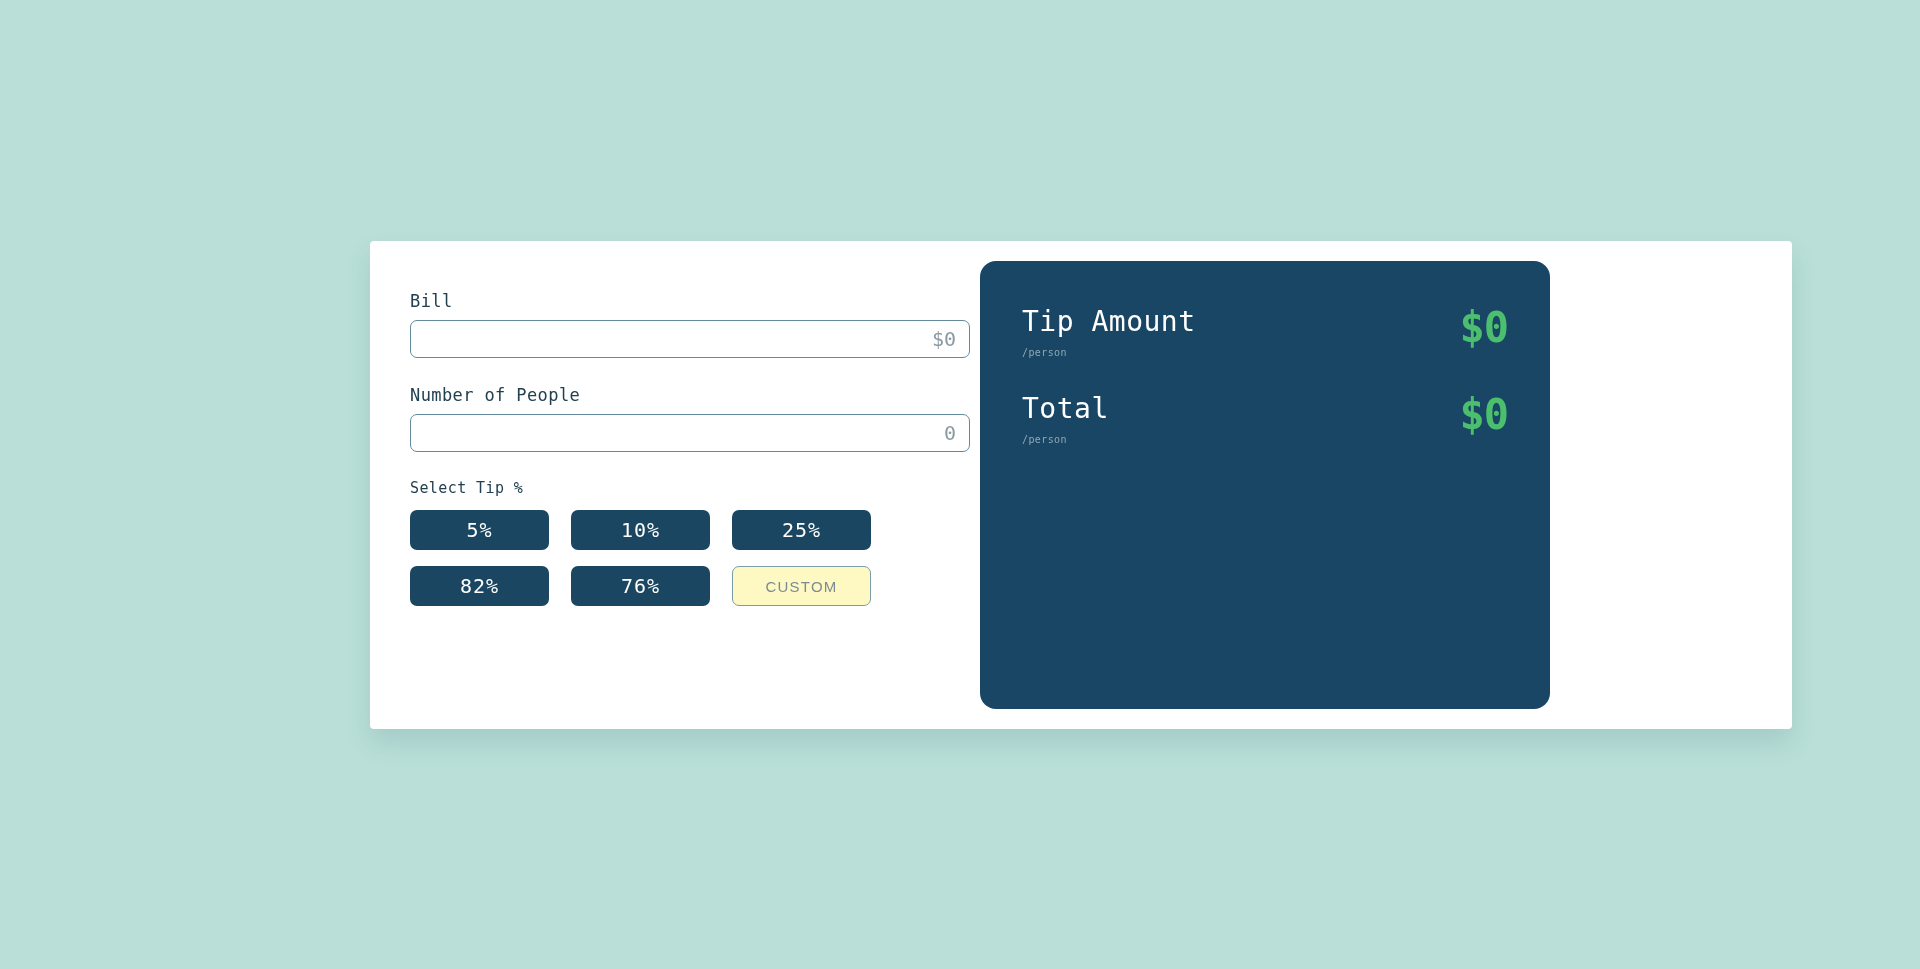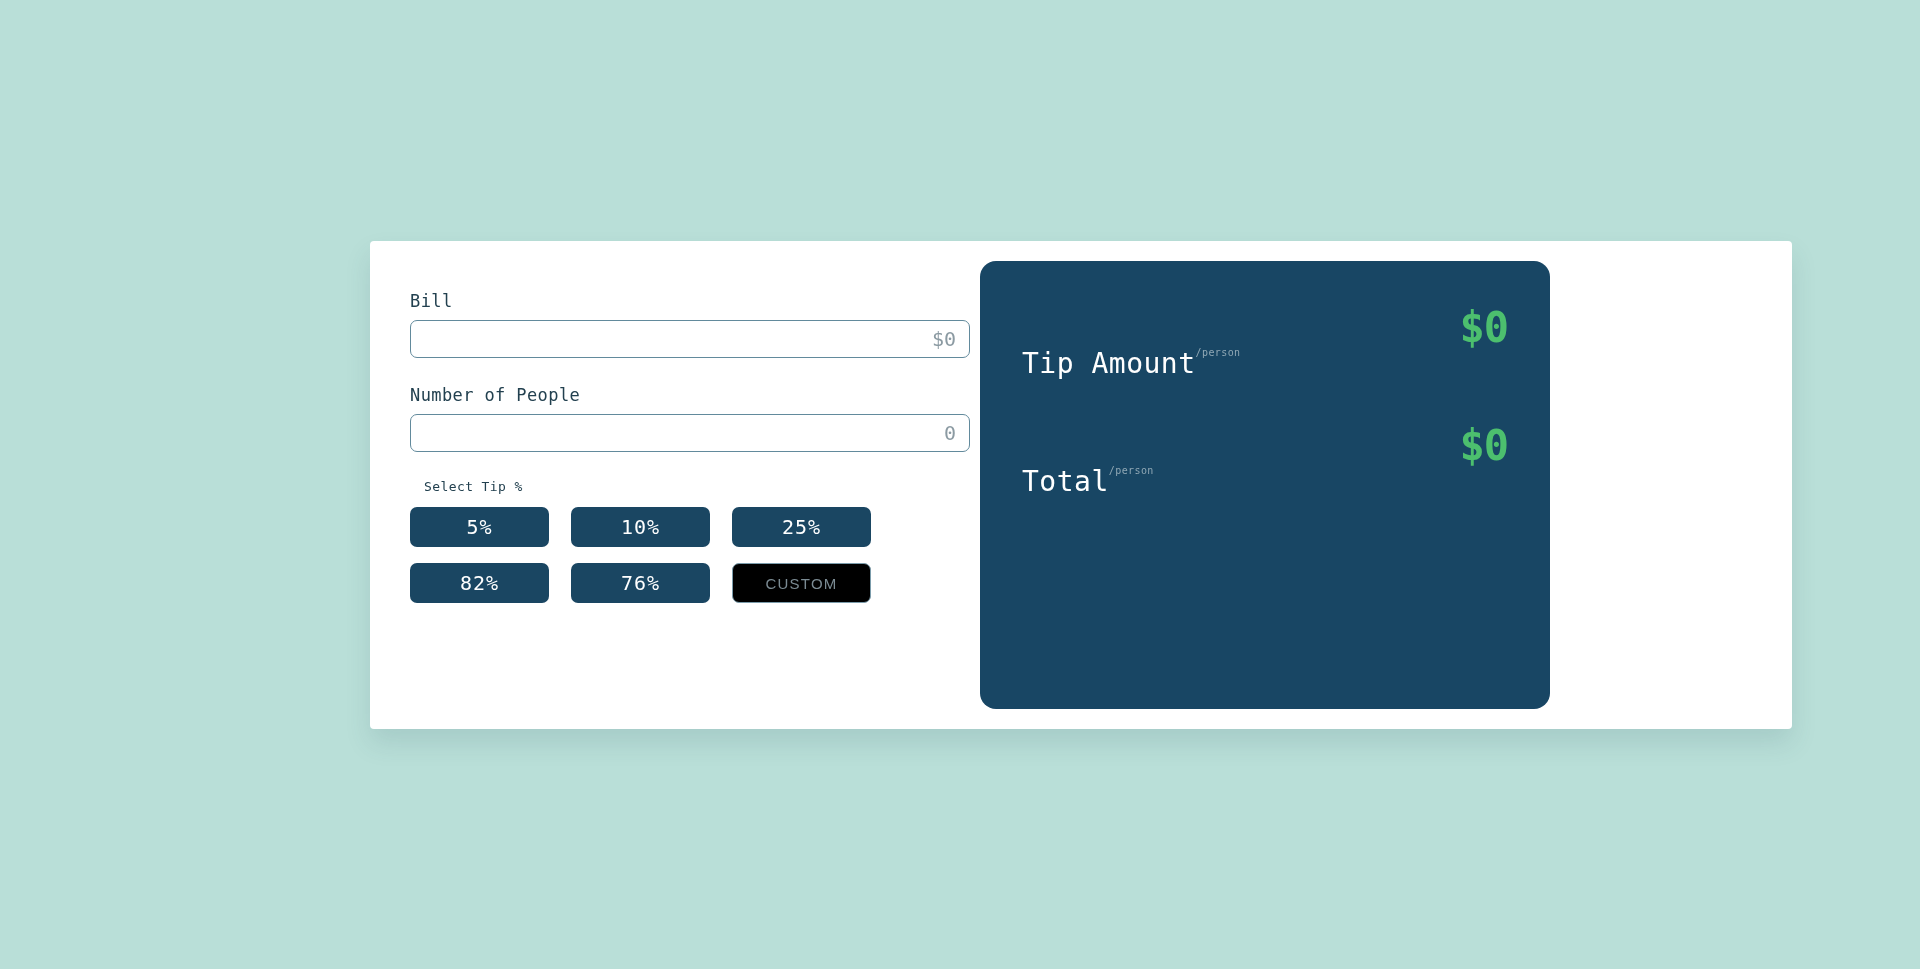--- a/index.html
+++ b/index.html
@@ -66,25 +66,24 @@
     padding: 0 13px 0 12px;
   }
 
   .text-input::placeholder {
     color: #8b9aa2;
     opacity: 1;
   }
 
   
   #tip-section-label {
-    font-size: 13px;
+    font-size: 15px;
     color: #22404f;
     letter-spacing: 0.4px;
     margin-bottom: 13px;
-    margin-left: 14px;
   }
 
   #tip-grid {
     display: grid;
     grid-template-columns: repeat(3, 139px);
     grid-gap: 16px 22px;
     width: 560px;
   }
 
   .tip-button {
@@ -96,21 +95,21 @@
     font-family: "DejaVu Sans Mono", "Liberation Mono", monospace;
     font-size: 20px;
     letter-spacing: 1px;
     cursor: pointer;
     display: flex;
     align-items: center;
     justify-content: center;
   }
 
   .tip-button.custom {
-    background: #000000;
+    background: #fef9c3;
     border: 1px solid #7b9cab;
     color: #7b8b93;
     font-family: "Liberation Sans", "DejaVu Sans", sans-serif;
     font-size: 15px;
     letter-spacing: 1.2px;
   }
 
   
   #results-panel {
     width: 570px;
@@ -123,21 +122,21 @@
 
   .result-row {
     display: flex;
     align-items: flex-start;
     justify-content: space-between;
     margin-bottom: 34px;
   }
 
   .result-row:nth-of-type(2) { margin-bottom: 0; }
 
-  .result-titles { display: flex; flex-direction: row; margin-top: 42px; }
+  .result-titles { display: flex; flex-direction: column; }
 
   .result-title {
     font-size: 28px;
     color: #ffffff;
     letter-spacing: 0.5px;
     margin-bottom: 9px;
   }
 
   .result-sub {
     font-size: 10px;

